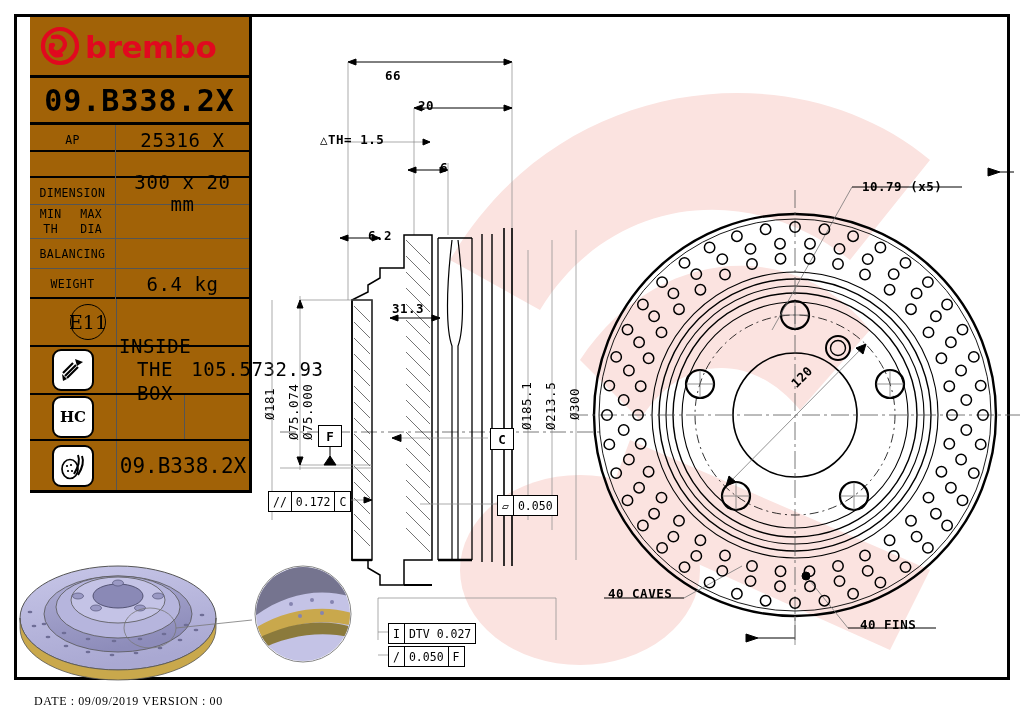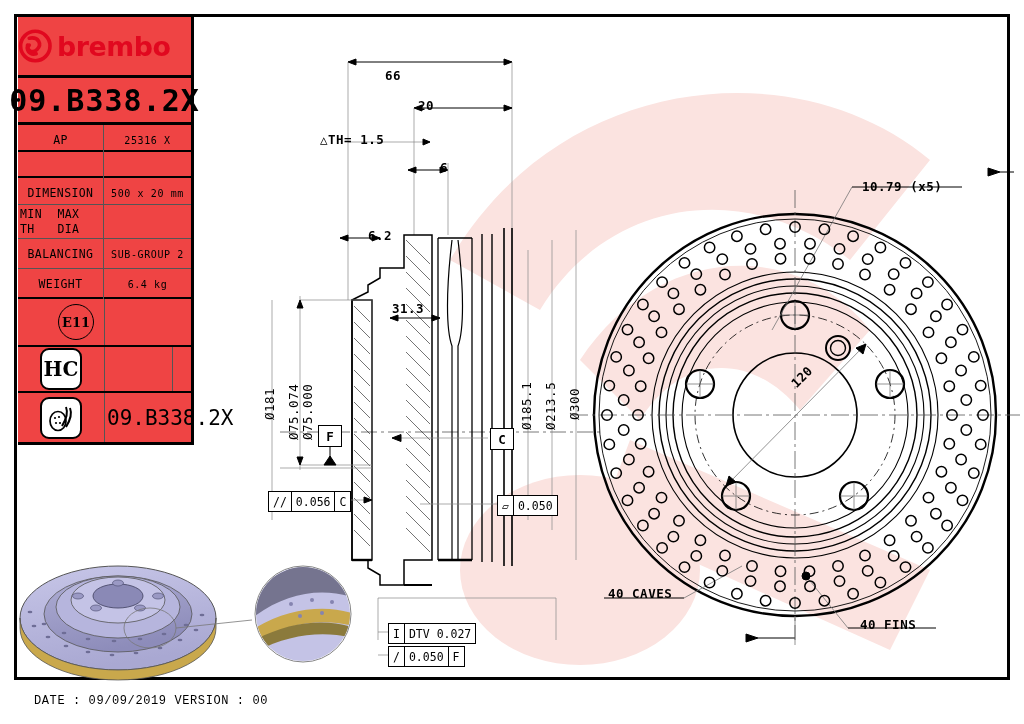--- a/index.html
+++ b/index.html
@@ -8,66 +8,66 @@
   #sheet{position:relative;width:1024px;height:724px;background:#fff;}
   #frame{position:absolute;left:14px;top:14px;width:996px;height:666px;
          border:3px solid #000;box-sizing:border-box;background:transparent;}
 
   
   #wm{position:absolute;left:0;top:0;width:1024px;height:724px;overflow:hidden;
       pointer-events:none;}
   #wm svg{position:absolute;left:330px;top:10px;}
 
   
-  #tb{position:absolute;left:18px;top:17px;width:176px;background:#ef4444;
+  #tb{position:absolute;left:30px;top:17px;width:222px;background:#a16207;
       border-right:3px solid #000;box-sizing:border-box;}
   .trow{display:flex;border-bottom:2px solid #000;box-sizing:border-box;}
   .trow.thin{border-bottom:1px solid #555;}
   .tcell{box-sizing:border-box;display:flex;align-items:center;
-         justify-content:center;text-align:left;padding:15px 2px;}
+         justify-content:center;text-align:center;padding:15px 2px;}
   .tleft{width:86px;border-right:1px solid #555;flex:none;}
   .tright{flex:1;}
   .lbl{font-size:11.5px;letter-spacing:.4px;}
-  .val{font-size:10px;letter-spacing:.6px;}
+  .val{font-size:19px;letter-spacing:.6px;}
 
   #logorow{height:58px;border-bottom:3px solid #000;display:flex;
            align-items:center;justify-content:center;}
   #partrow{height:44px;border-bottom:3px solid #000;display:flex;
            align-items:center;justify-content:center;}
   #partrow .pn{font-size:30px;letter-spacing:1px;font-weight:700;
                font-family:"DejaVu Sans Mono","Liberation Mono",monospace;}
 
   .ic{width:86px;display:flex;align-items:center;justify-content:center;
       border-right:1px solid #555;flex:none;}
   .badge{width:38px;height:38px;border:2px solid #000;border-radius:9px;
          display:flex;align-items:center;justify-content:center;
          font-family:"DejaVu Serif","Liberation Serif",serif;
-         font-weight:700;font-size:20px;background:#fff;}
+         font-weight:700;font-size:15px;background:#fff;}
   .circ{width:34px;height:34px;border:1.6px solid #000;border-radius:50%;
         display:flex;align-items:center;justify-content:center;
         font-family:"DejaVu Serif","Liberation Serif",serif;
-        font-weight:700;font-size:13px;margin-left:30px;}
+        font-weight:400;font-size:19px;margin-left:30px;}
   .two{display:flex;flex-direction:row;align-items:center;line-height:1.22;}
 
   
   .dt{position:absolute;font-size:12.5px;color:#000;white-space:nowrap;
       font-family:"DejaVu Sans Mono","Liberation Mono",monospace;letter-spacing:.5px;}
   .dt.b{font-weight:700;}
   .rot{transform-origin:left top;}
   .gdt{position:absolute;border:1.3px solid #000;background:#fff;
        display:flex;align-items:stretch;height:19px;font-size:11.5px;
        font-family:"DejaVu Sans Mono","Liberation Mono",monospace;}
   .gdt>span{display:flex;align-items:center;justify-content:center;
             padding:0 4px;border-right:1.3px solid #000;}
   .gdt>span:last-child{border-right:none;}
   .dbox{position:absolute;border:1.3px solid #000;background:#fff;
         width:22px;height:20px;display:flex;align-items:center;
         justify-content:center;font-size:12.5px;font-weight:700;}
   #footer{position:absolute;left:34px;top:694px;font-size:12px;letter-spacing:.6px;
-          font-family:Liberation Mono, monospace;}
+          font-family:Liberation Serif, serif;}
   svg.ov{position:absolute;left:0;top:0;width:1024px;height:724px;
          pointer-events:none;overflow:visible;}
 </style>
 </head>
 <body>
 
 <div id="sheet">
 
   <div id="wm">
     <svg width="660" height="660" viewBox="0 0 660 660">
@@ -104,49 +104,69 @@
       <div class="tcell tright val">25316 X</div>
     </div>
 
     <div class="trow" style="height:26px">
       <div class="tcell tleft lbl"></div>
       <div class="tcell tright val"></div>
     </div>
 
     <div class="trow thin" style="height:27px">
       <div class="tcell tleft lbl">DIMENSION</div>
-      <div class="tcell tright val">500 x 20 mm</div>
+      <div class="tcell tright val">300 x 20 mm</div>
     </div>
 
     <div class="trow thin" style="height:34px">
       <div class="tcell tleft">
         <span class="two">
           <span class="lbl">MIN TH</span>
           <span class="lbl">MAX DIA</span>
         </span>
       </div>
     </div>
 
 
     <div class="trow thin" style="height:30px">
       <div class="tcell tleft lbl">BALANCING</div>
-      <div class="tcell tright val">SUB-GROUP 2</div>
     </div>
 
     <div class="trow" style="height:30px">
       <div class="tcell tleft lbl">WEIGHT</div>
       <div class="tcell tright val">6.4 kg</div>
     </div>
 
     <div class="trow" style="height:48px">
       <div class="ic">
         <span class="circ">E11</span>
       </div>
     </div>
 
+    <div class="trow" style="height:48px">
+      <div class="ic">
+        <span class="badge">
+          <svg width="26" height="26" viewBox="0 0 26 26">
+            <path d="M15 2 L23 5 L17 9 Z" fill="#000"></path>
+            <g stroke="#000" stroke-width="2.1">
+              <line x1="16" y1="8" x2="5" y2="19"></line>
+                <line x1="13" y1="6" x2="3" y2="16"></line>
+              <line x1="18" y1="10" x2="7" y2="21"></line>
+            </g>
+            <path d="M2 17 L7 22 L3 24 Z" fill="#000"></path>
+          </svg>
+        </span>
+      </div>
+      <div class="tcell tright">
+        <span class="two">
+          <span class="val">INSIDE THE BOX</span>
+          <span class="val">105.5732.93</span>
+        </span>
+      </div>
+    </div>
 
     <div class="trow" style="height:46px">
       <div class="ic">
         <span class="badge">HC</span>
       </div>
       <div class="tcell" style="width:68px;border-right:1px solid #555"></div>
       <div class="tcell tright"></div>
     </div>
 
     <div class="trow" style="height:52px;border-bottom:3px solid #000">
@@ -365,21 +385,21 @@
   <div class="dt rot" style="left:300px;top:440px;transform:rotate(-90deg)">Ø75.000</div>
   <div class="dt rot" style="left:519px;top:430px;transform:rotate(-90deg)">Ø185.1</div>
   <div class="dt rot" style="left:543px;top:430px;transform:rotate(-90deg)">Ø213.5</div>
   <div class="dt rot" style="left:567px;top:420px;transform:rotate(-90deg)">Ø300</div>
 
   <div class="dbox" style="left:318px;top:425px">F</div>
   <div class="dbox" style="left:490px;top:428px">C</div>
 
   <div class="gdt" style="left:268px;top:491px">
     <span>//</span>
-    <span>0.056</span>
+    <span>0.172</span>
     <span>C</span>
   </div>
   <div class="gdt" style="left:497px;top:495px">
     <span>▱</span>
     <span>0.050</span>
   </div>
   <div class="gdt" style="left:388px;top:623px">
     <span>I</span>
     <span>DTV 0.027</span>
   </div>

